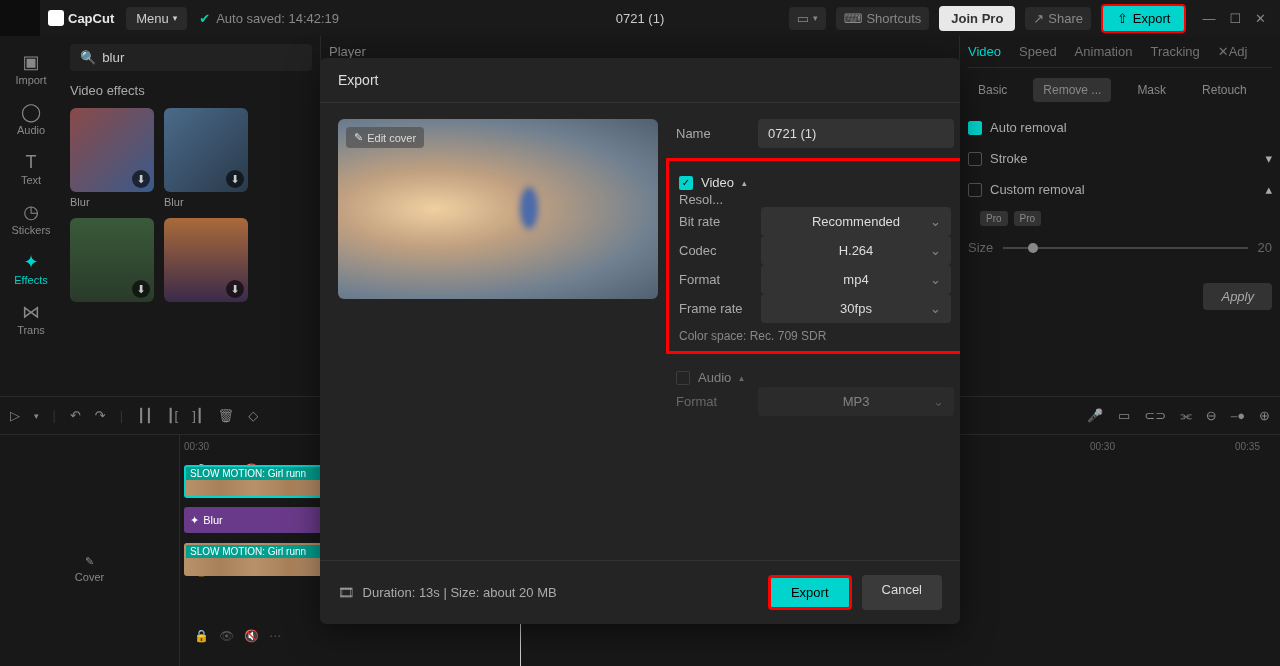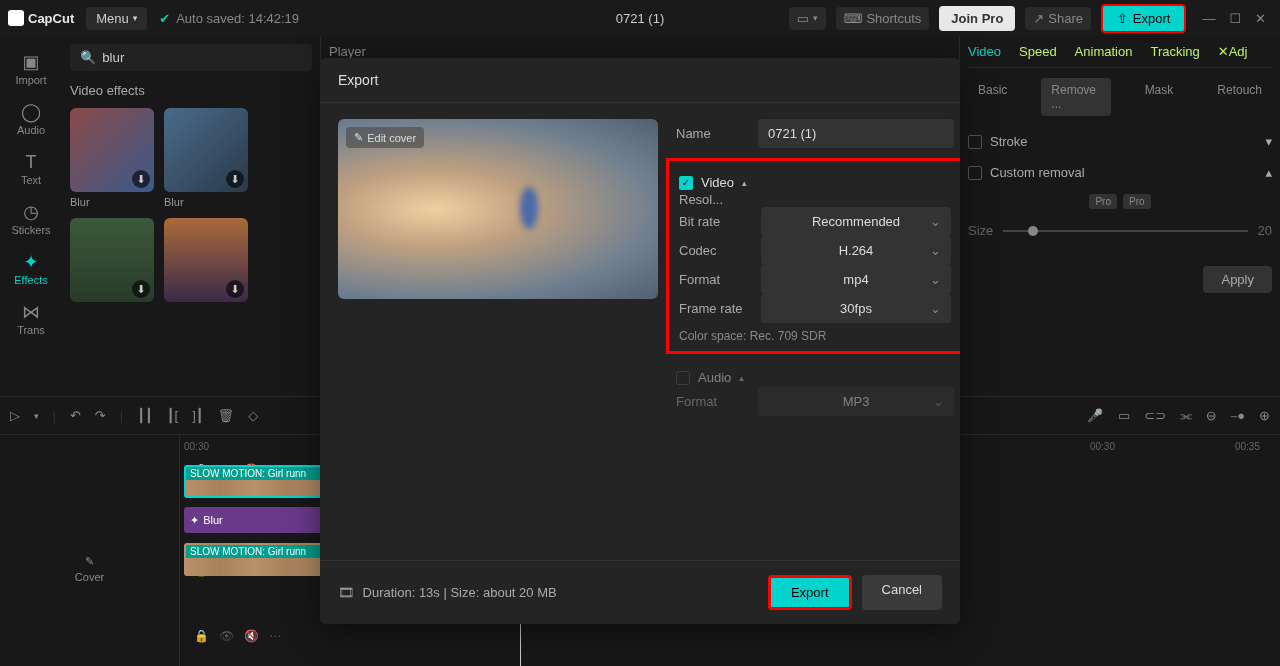--- a/index.html
+++ b/index.html
@@ -1,19 +1,19 @@
 <!DOCTYPE html>
 <html><head>
 <meta charset="utf-8">
 <style>
 * { margin: 0; padding: 0; box-sizing: border-box; font-family: -apple-system, BlinkMacSystemFont, "Segoe UI", sans-serif; }
 body { background: #0d0d0d; width: 1280px; height: 666px; overflow: hidden; color: #b0b0b0; font-size: 13px; position: relative; }
 
 
-.topbar { height: 36px; background: #1a1a1a; display: flex; align-items: center; padding: 0 8px; gap: 12px; }
+.topbar { height: 36px; background: #1a1a1a; display: flex; align-items: center; padding: 0 8px; gap: 12px; margin-left: 40px; }
 .logo { color: #e8e8e8; font-weight: 600; display: flex; align-items: center; gap: 4px; }
 .logo-icon { width: 16px; height: 16px; background: #fff; border-radius: 3px; display: inline-block; }
 .menu-btn { background: #2a2a2a; color: #ccc; padding: 4px 10px; border-radius: 4px; display: flex; align-items: center; gap: 4px; cursor: pointer; }
 .autosave { color: #888; display: flex; align-items: center; gap: 6px; }
 .check-icon { color: #00d4aa; }
 .project-title { position: absolute; left: 50%; transform: translateX(-50%); color: #ccc; }
 .top-right { margin-left: auto; display: flex; align-items: center; gap: 10px; }
 .top-icon-btn { color: #888; padding: 4px 8px; cursor: pointer; display: flex; align-items: center; gap: 4px; background: #2a2a2a; border-radius: 4px; }
 .join-pro { background: #e8e8e8; color: #333; padding: 5px 12px; border-radius: 4px; font-weight: 600; cursor: pointer; }
 .export-btn { background: #00d4cc; color: #000; padding: 5px 14px; border-radius: 4px; font-weight: 500; cursor: pointer; display: flex; align-items: center; gap: 5px; border: 2px solid #ff0000; }
@@ -37,30 +37,30 @@
 .thumb { width: 84px; }
 .thumb-img { width: 84px; height: 84px; border-radius: 6px; background: linear-gradient(135deg,#4a6a8a,#2a3a4a); position: relative; }
 .thumb-dl { position: absolute; bottom: 4px; right: 4px; width: 18px; height: 18px; background: rgba(0,0,0,0.6); border-radius: 50%; color: #ccc; display: flex; align-items: center; justify-content: center; font-size: 11px;}
 .thumb-label { color: #999; font-size: 11px; margin-top: 4px; }
 
 .center-panel { flex: 1; background: #181818; border-left: 1px solid #2a2a2a; border-right: 1px solid #2a2a2a; padding: 8px; }
 .player-label { color: #888; }
 
 .right-panel { width: 320px; background: #181818; padding: 8px; }
 .right-tabs { display: flex; gap: 18px; border-bottom: 1px solid #2a2a2a; padding-bottom: 8px; }
-.right-tab { color: #bef264; cursor: pointer; font-size: 13px; }
+.right-tab { color: #737373; cursor: pointer; font-size: 13px; }
 .right-tab.active { color: #00d4cc; }
-.sub-tabs { display: flex; gap: 24px; margin: 10px 0; }
+.sub-tabs { display: flex; gap: 16px; margin: 10px 0; }
 .sub-tab { padding: 5px 10px; color: #888; border-radius: 4px; cursor: pointer; font-size: 12px; }
 .sub-tab.selected { background: #333; }
 .toggle-row { display: flex; align-items: center; gap: 8px; padding: 8px 0; color: #aaa; }
 .toggle-box { width: 14px; height: 14px; border: 1px solid #555; border-radius: 2px; }
 .toggle-box.checked { background: #00d4cc; border-color: #00d4cc; }
 .pro-badge { background: #333; color: #888; font-size: 10px; padding: 2px 6px; border-radius: 3px; }
-.apply-btn { background: #333; color: #aaa; padding: 6px 18px; border-radius: 4px; margin-left: auto; display: block; margin-top: 20px; cursor: pointer; width: fit-content;}
+.apply-btn { background: #333; color: #aaa; padding: 6px 18px; border-radius: 4px; margin-left: auto; display: block; margin-top: 20px; cursor: pointer; width: fit-content; font-style: italic;}
 
 
 .timeline-area { background: #181818; border-top: 1px solid #2a2a2a; }
 .timeline-tools { height: 38px; display: flex; align-items: center; padding: 0 10px; gap: 14px; color: #888; border-bottom: 1px solid #2a2a2a; }
 .tool { cursor: pointer; }
 .timeline-body { display: flex; height: 232px; }
 .tl-left { width: 180px; border-right: 1px solid #2a2a2a; padding: 10px; }
 .cover-btn { display: flex; flex-direction: column; align-items: center; gap: 3px; color: #888; font-size: 11px; margin-top: 110px; }
 .track-controls { position: absolute; left: 14px; display: flex; gap: 10px; color: #555; font-size: 12px; }
 .tl-right { flex: 1; position: relative; }
@@ -218,30 +218,34 @@
       <div class="right-tab">Tracking</div>
       <div class="right-tab">✕<span>Adj</span></div>
     </div>
     <div class="sub-tabs">
       <div class="sub-tab">Basic</div>
       <div class="sub-tab selected">Remove ...</div>
       <div class="sub-tab">Mask</div>
       <div class="sub-tab">Retouch</div>
     </div>
     <div class="toggle-row">
+        <div class="toggle-box checked"></div>
+        <span>Auto removal</span>
+      </div>
+    <div class="toggle-row">
         <div class="toggle-box"></div>
         <span>Stroke</span>
         <span style="margin-left:auto">▾</span>
       </div>
     <div class="toggle-row">
         <div class="toggle-box"></div>
         <span>Custom removal</span>
         <span style="margin-left:auto">▴</span>
       </div>
-    <div style="display:flex;gap:6px;padding:6px 12px;justify-content:center;">
+    <div style="display:flex;gap:6px;padding:6px 12px;">
         <span class="pro-badge">Pro</span>
         <span class="pro-badge">Pro</span>
       </div>
     <div style="display:flex;align-items:center;gap:10px;padding:8px 0;color:#666;">
       <span>Size</span>
       <div style="flex:1;height:2px;background:#444;position:relative;">
           <div style="position:absolute;left:10%;top:-4px;width:10px;height:10px;background:#888;border-radius:50%;"></div>
         </div>
       <span>20</span>
     </div>

